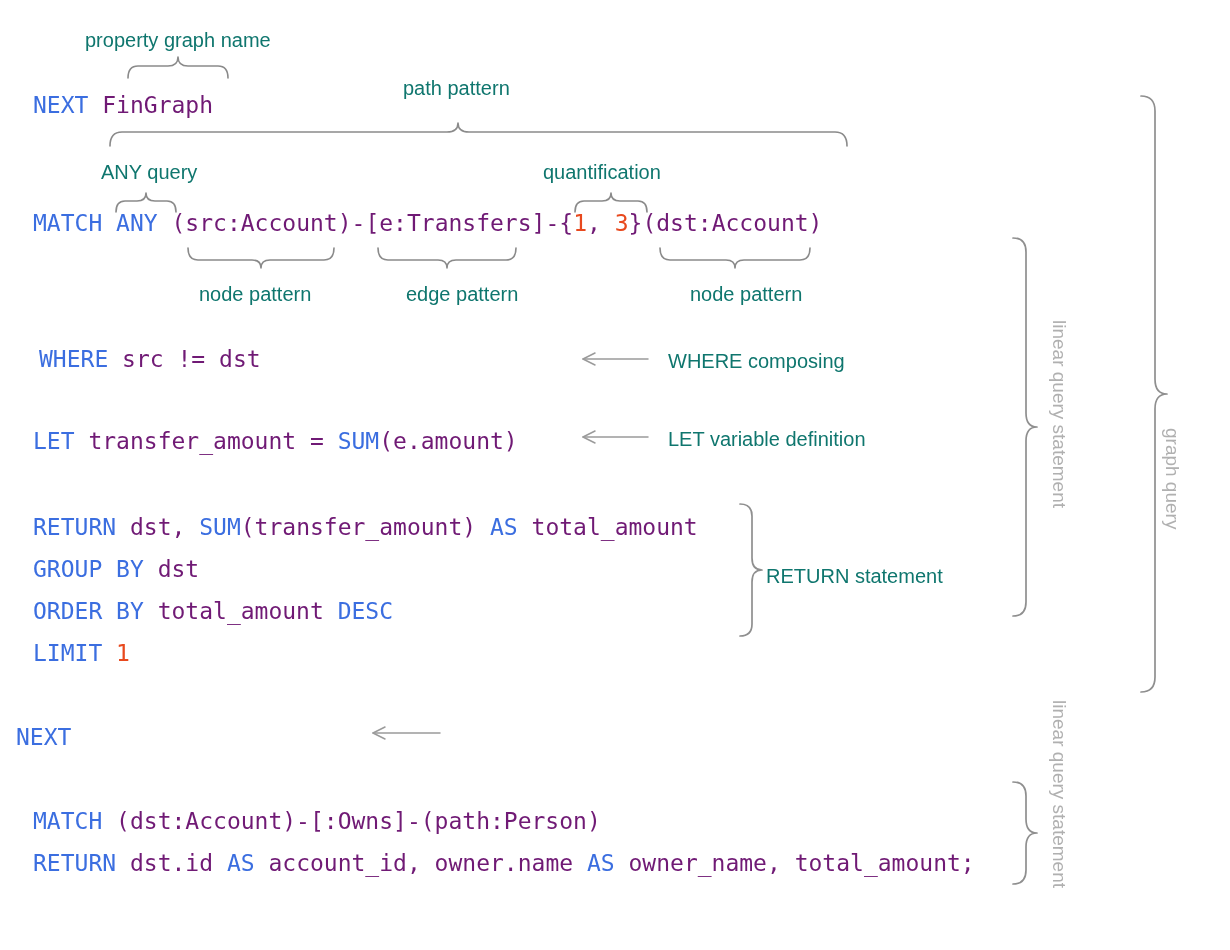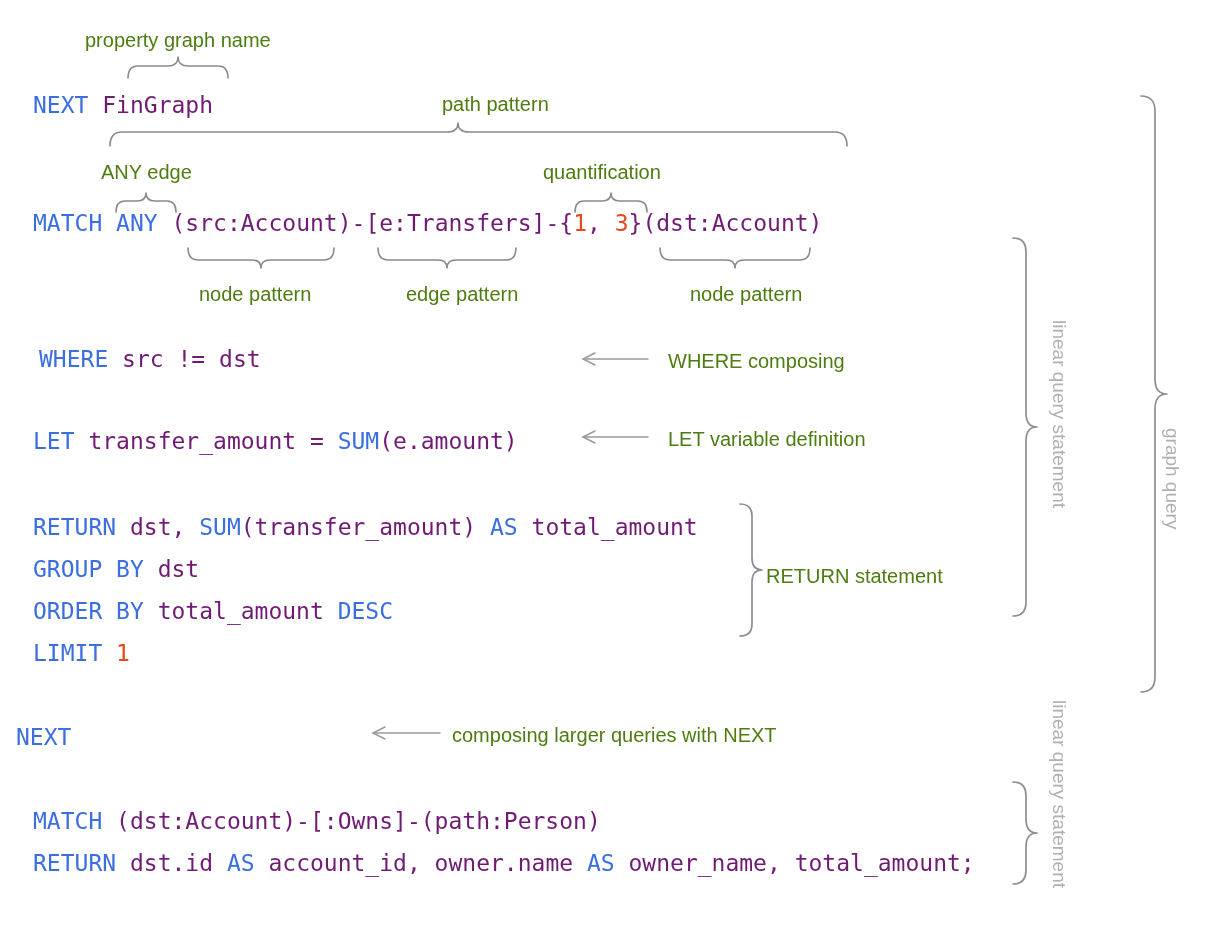--- a/index.html
+++ b/index.html
@@ -22,21 +22,21 @@
   }
   .kw{color:#3b6ee0;}
   .num{color:#e8491e;}
   .pl{color:#701a75;}
 
   
   .ann{
     position:absolute;
     font-family:"Liberation Sans", sans-serif;
     font-size:20px;
-    color:#4d7c0f;
+    color:#0f766e;
     white-space:pre;
     line-height:24px;
   }
 
   .vlabel{
     position:absolute;
     font-family:"Liberation Sans", sans-serif;
     font-size:19px;
     color:#b0b0b0;
     white-space:pre;
@@ -70,32 +70,31 @@
 
   <div class="code" style="left:33px; top:638px;"><span class="kw">LIMIT</span><span> </span><span class="num">1</span></div>
 
   <div class="code" style="left:16px; top:722px;"><span class="kw">NEXT</span></div>
 
   <div class="code" style="left:33px; top:806px;"><span class="kw">MATCH</span><span> </span><span class="pl">(dst:Account)-[:Owns]-(path:Person)</span></div>
 
   <div class="code" style="left:33px; top:848px;"><span class="kw">RETURN</span><span> </span><span class="pl">dst.id </span><span class="kw">AS</span><span class="pl"> account_id, owner.name </span><span class="kw">AS</span><span class="pl"> owner_name, total_amount;</span></div>
 
   <div class="ann" style="left:85px; top:28px;">property graph name</div>
-  <div class="ann" style="left:403px; top:92px;margin-left:39px;">path pattern</div>
-  <div class="ann" style="left:101px; top:160px;">ANY edge</div>
+  <div class="ann" style="left:403px; top:76px;">path pattern</div>
+  <div class="ann" style="left:101px; top:160px;">ANY query</div>
   <div class="ann" style="left:543px; top:160px;">quantification</div>
 
   <div class="ann" style="left:199px; top:282px;">node pattern</div>
   <div class="ann" style="left:406px; top:282px;">edge pattern</div>
   <div class="ann" style="left:690px; top:282px;">node pattern</div>
 
   <div class="ann" style="left:668px; top:349px;">WHERE composing</div>
   <div class="ann" style="left:668px; top:427px;">LET variable definition</div>
   <div class="ann" style="left:766px; top:564px;">RETURN statement</div>
-  <div class="ann" style="left:452px; top:723px;">composing larger queries with NEXT</div>
 
   <div class="vlabel" style="left:1070px; top:320px;">linear query statement</div>
   <div class="vlabel" style="left:1070px; top:700px;">linear query statement</div>
   <div class="vlabel" style="left:1183px; top:428px;">graph query</div>
 
   <svg class="ov" viewBox="0 0 1230 950">
 
     <g>
       <path d="M128,78 q0,-12 10,-12 h30 q10,0 10,-9 q0,9 10,9 h30 q10,0 10,12"></path>
     </g>

